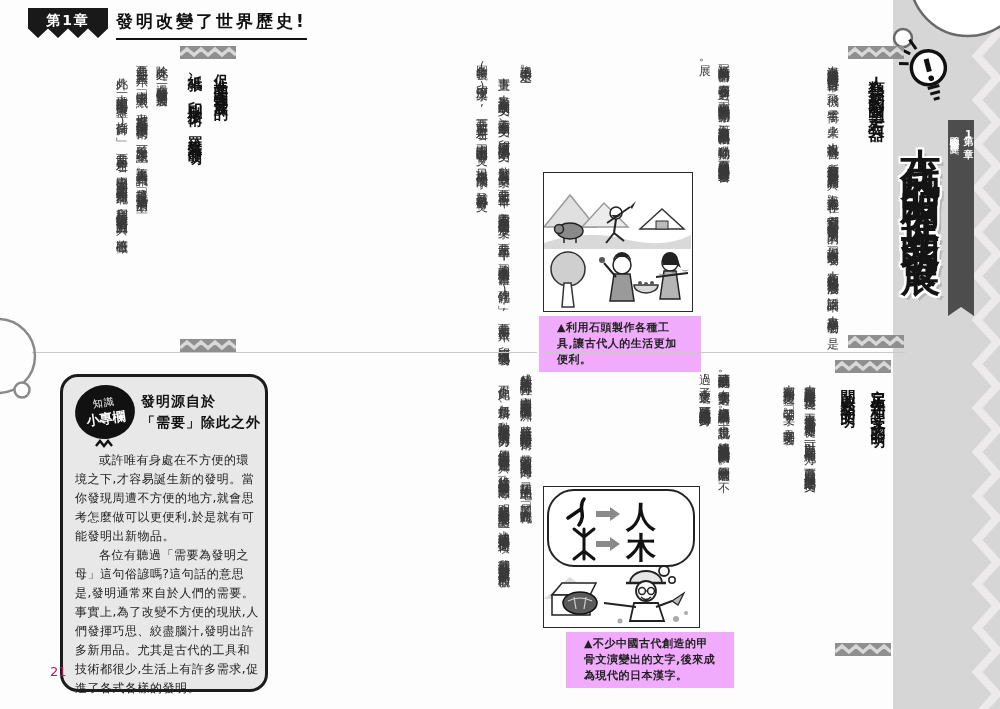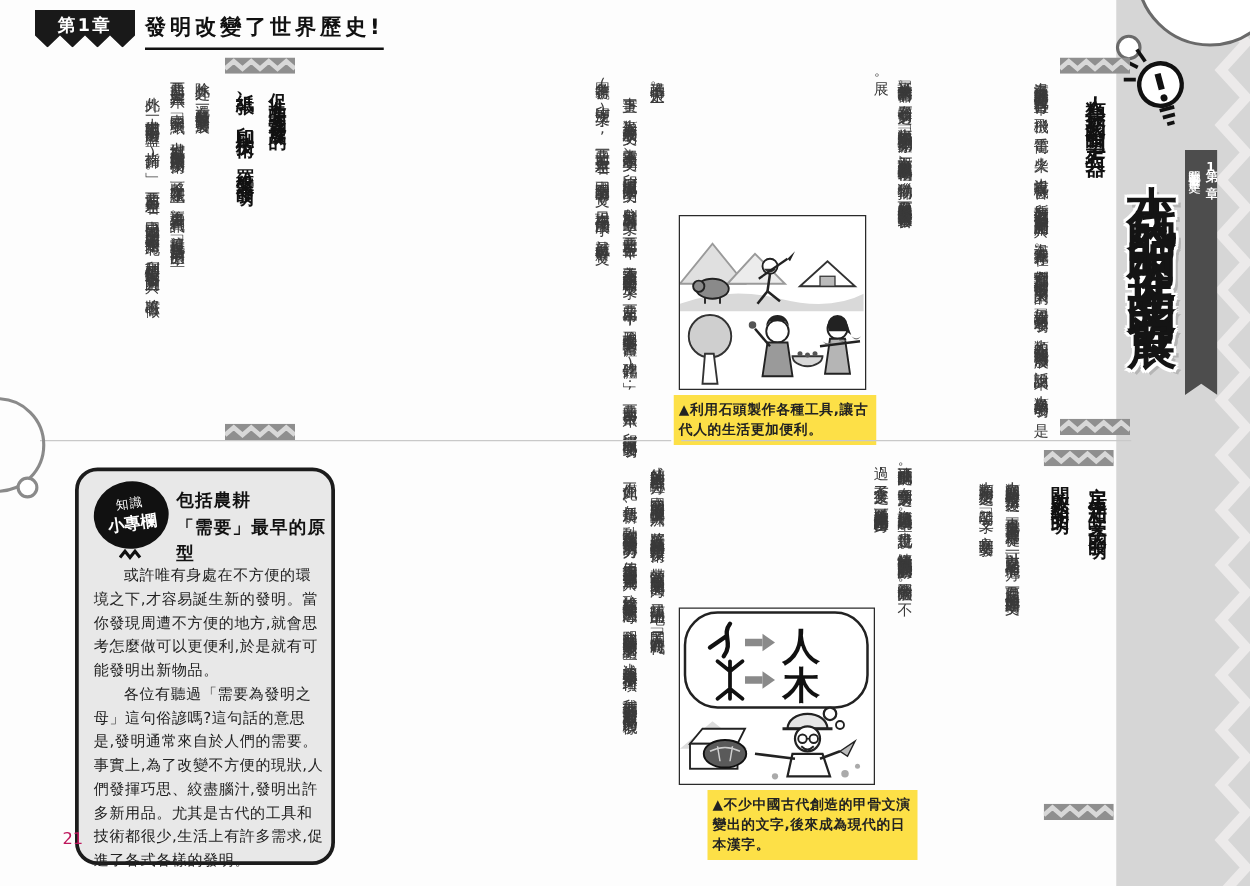--- a/index.html
+++ b/index.html
@@ -32,22 +32,22 @@
 
   
   .zz { display:block; }
 
   .sec-head-col { position:absolute; display:flex; flex-direction:column; align-items:center; gap:4px; }
   .sec-head { writing-mode:vertical-rl; text-orientation:upright; font-weight:bold; color:#111; }
   .sec-head span { display:block; }
 
   
   .illus { position:absolute; background:#fff; border:1.5px solid #2a2a2a; }
-  .caption { position:absolute; background:#fde047; color:#222; font-size:11px; font-weight:600;
-    line-height:16px; padding:4px 4px; letter-spacing:0.5px; }
+  .caption { position:absolute; background:#f0abfc; color:#222; font-size:11px; font-weight:600;
+    line-height:16px; padding:4px 18px; letter-spacing:0.5px; }
 
   .divider { position:absolute; height:1px; background:#c9c9c9; }
 
   
   .kbox { position:absolute; left:60px; top:374px; width:208px; height:318px;
     background:#e8e8e8; border:3px solid #1c1c1c; border-radius:18px; }
   .kbadge { position:absolute; left:12px; top:8px; width:60px; height:54px; background:#111;
     border-radius:50%; color:#fff; text-align:center; transform:rotate(-8deg);
     display:flex; flex-direction:column; justify-content:center; }
   .kbadge .l1 { font-size:10px; letter-spacing:1px; }
@@ -258,22 +258,22 @@
 
   <div class="kbox">
     <div class="kbadge">
       <div class="l1">知識</div>
       <div class="l2">小專欄</div>
     </div>
     <svg class="kbadge-zz" width="20" height="9" viewBox="0 0 20 9">
       <path d="M1,7 5,2 9,7 13,2 17,7" fill="none" stroke="#111" stroke-width="2.5"></path>
     </svg>
     <div class="ktitle">
-      <div>包括農耕</div>
-      <div>「需要」最早的原型</div>
+      <div>發明源自於</div>
+      <div>「需要」除此之外</div>
     </div>
     <div class="kbody">
       <p>或許唯有身處在不方便的環境之下,才容易誕生新的發明。當你發現周遭不方便的地方,就會思考怎麼做可以更便利,於是就有可能發明出新物品。</p>
       <p>各位有聽過「需要為發明之母」這句俗諺嗎?這句話的意思是,發明通常來自於人們的需要。事實上,為了改變不方便的現狀,人們發揮巧思、絞盡腦汁,發明出許多新用品。尤其是古代的工具和技術都很少,生活上有許多需求,促進了各式各樣的發明。</p>
     </div>
   </div>
 
   <svg width="64" height="94" viewBox="0 0 64 94" style="position:absolute; left:-22px; top:314px;">
     <circle cx="20" cy="42" r="37" fill="none" stroke="#8a8a8a" stroke-width="2.5"></circle>
     <circle cx="44" cy="76" r="7.5" fill="#fff" stroke="#8a8a8a" stroke-width="2.5"></circle>

